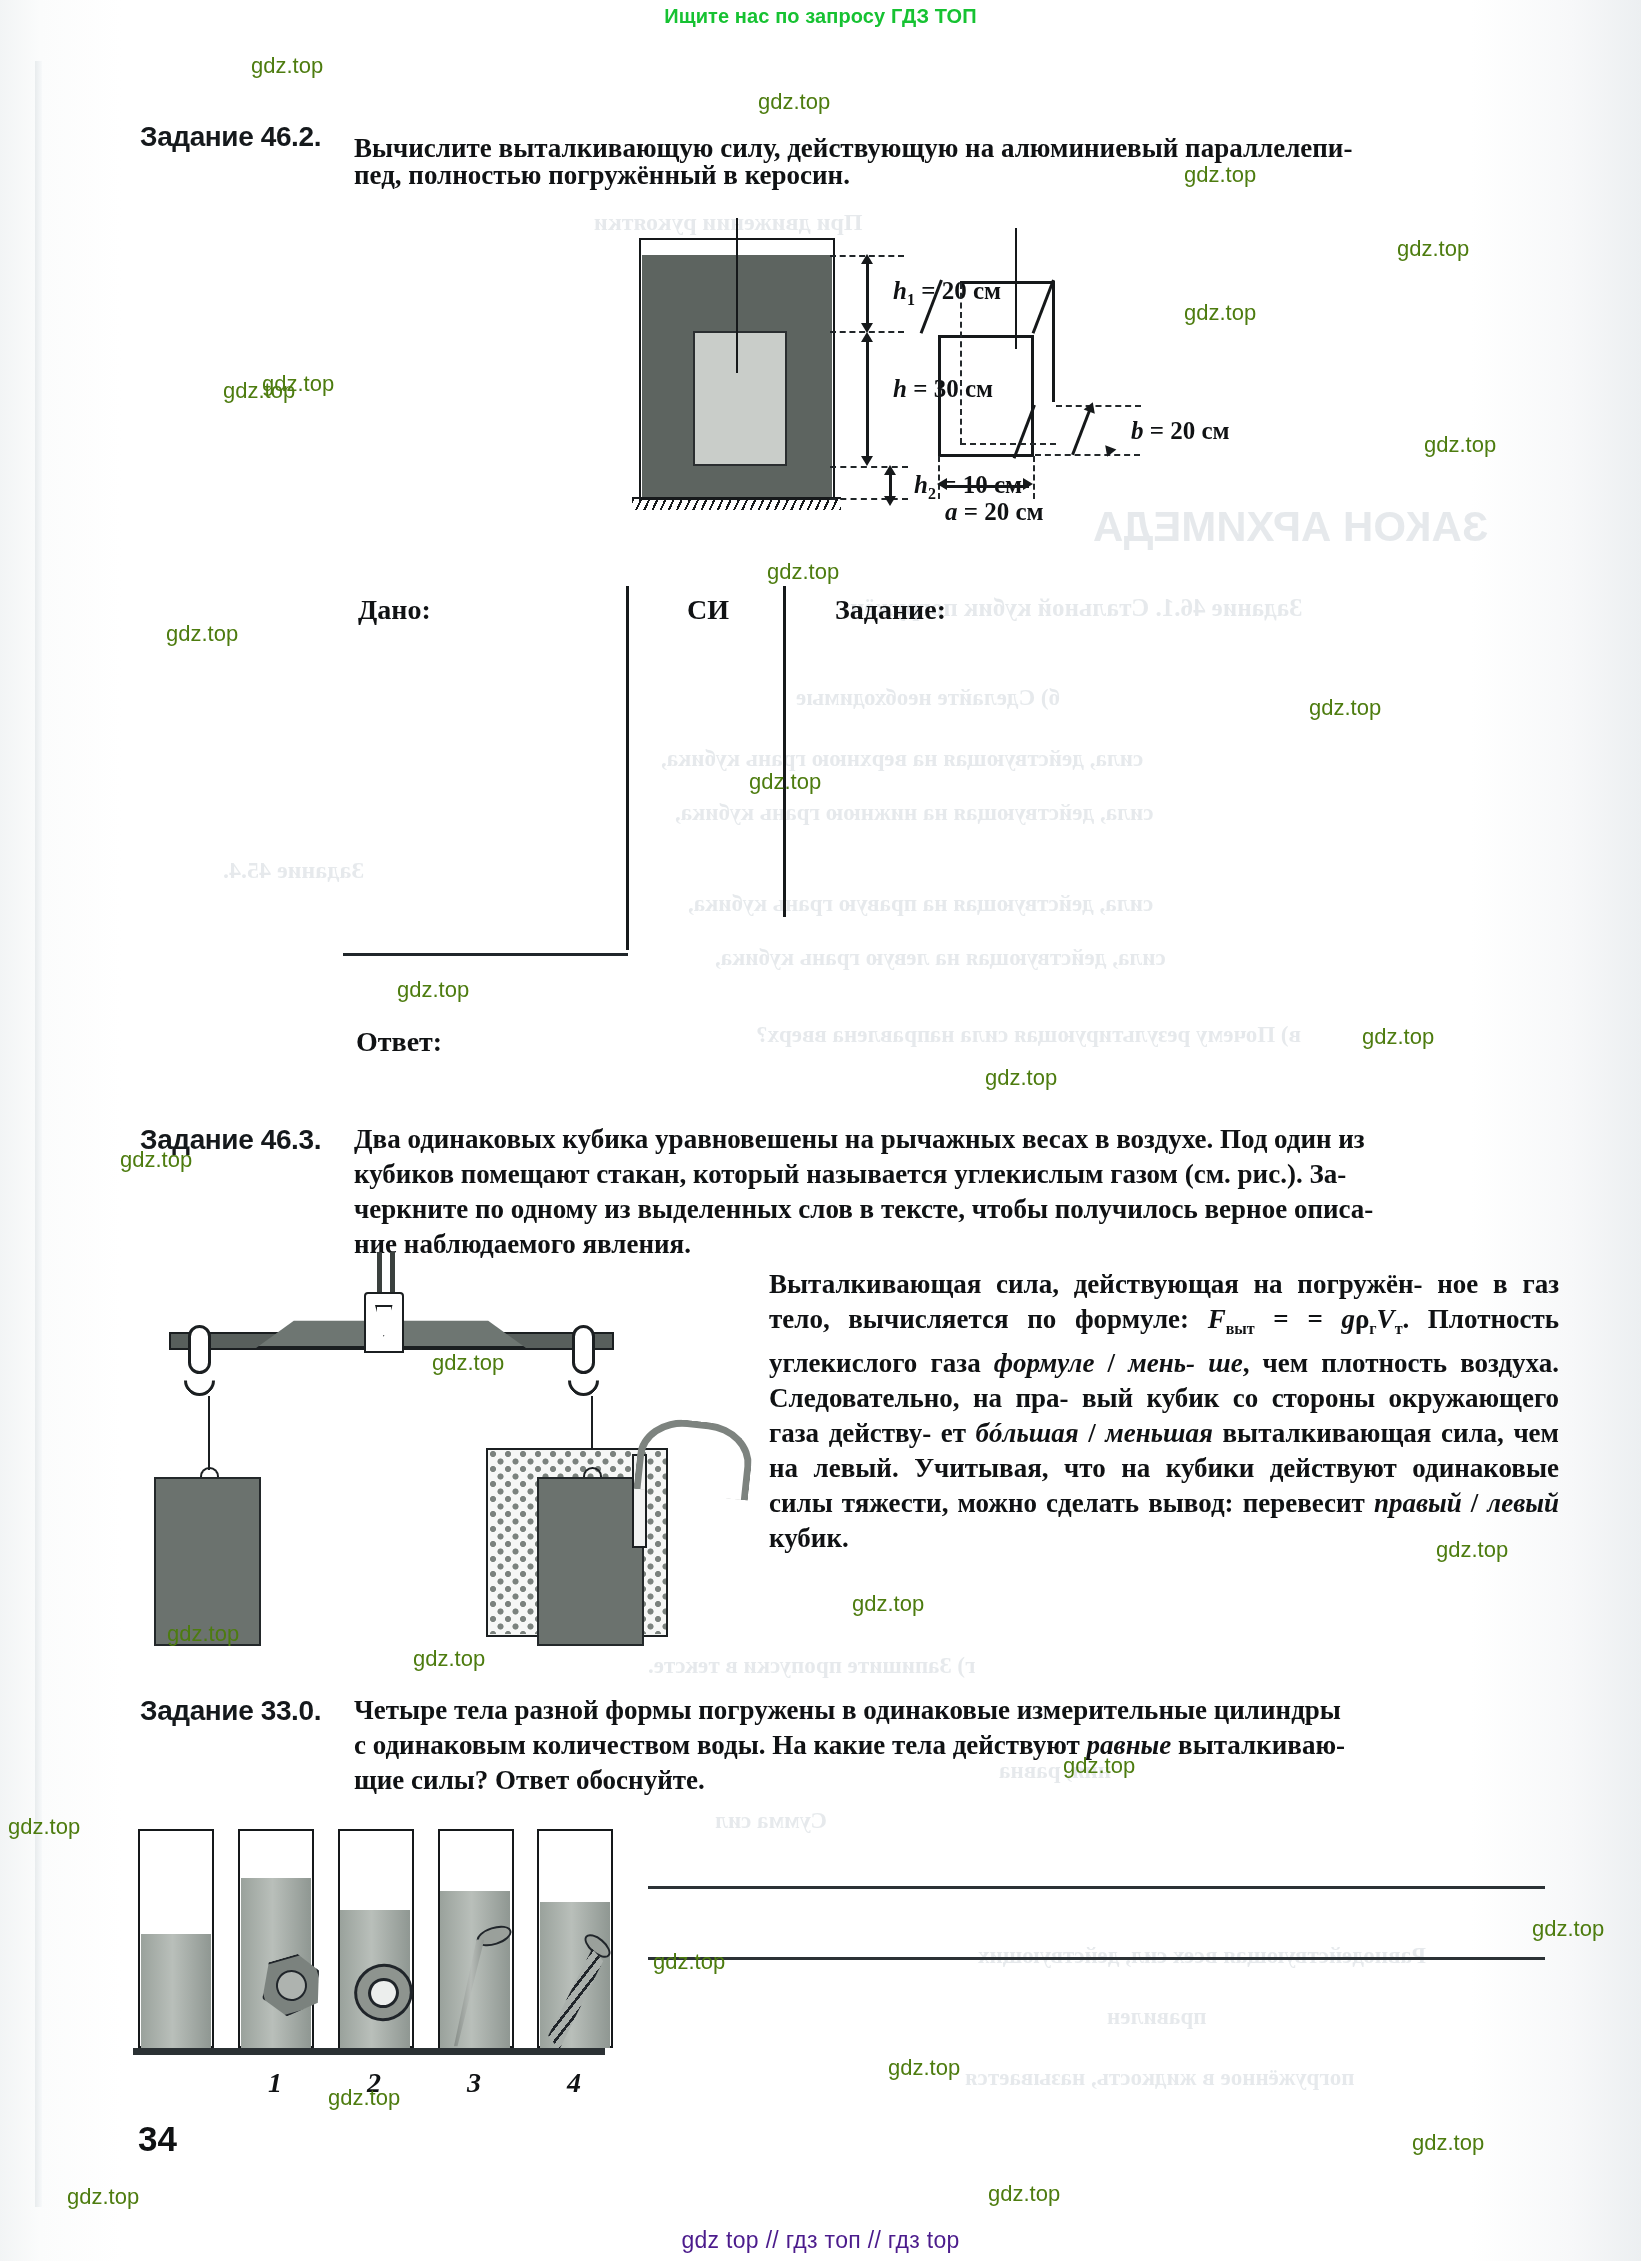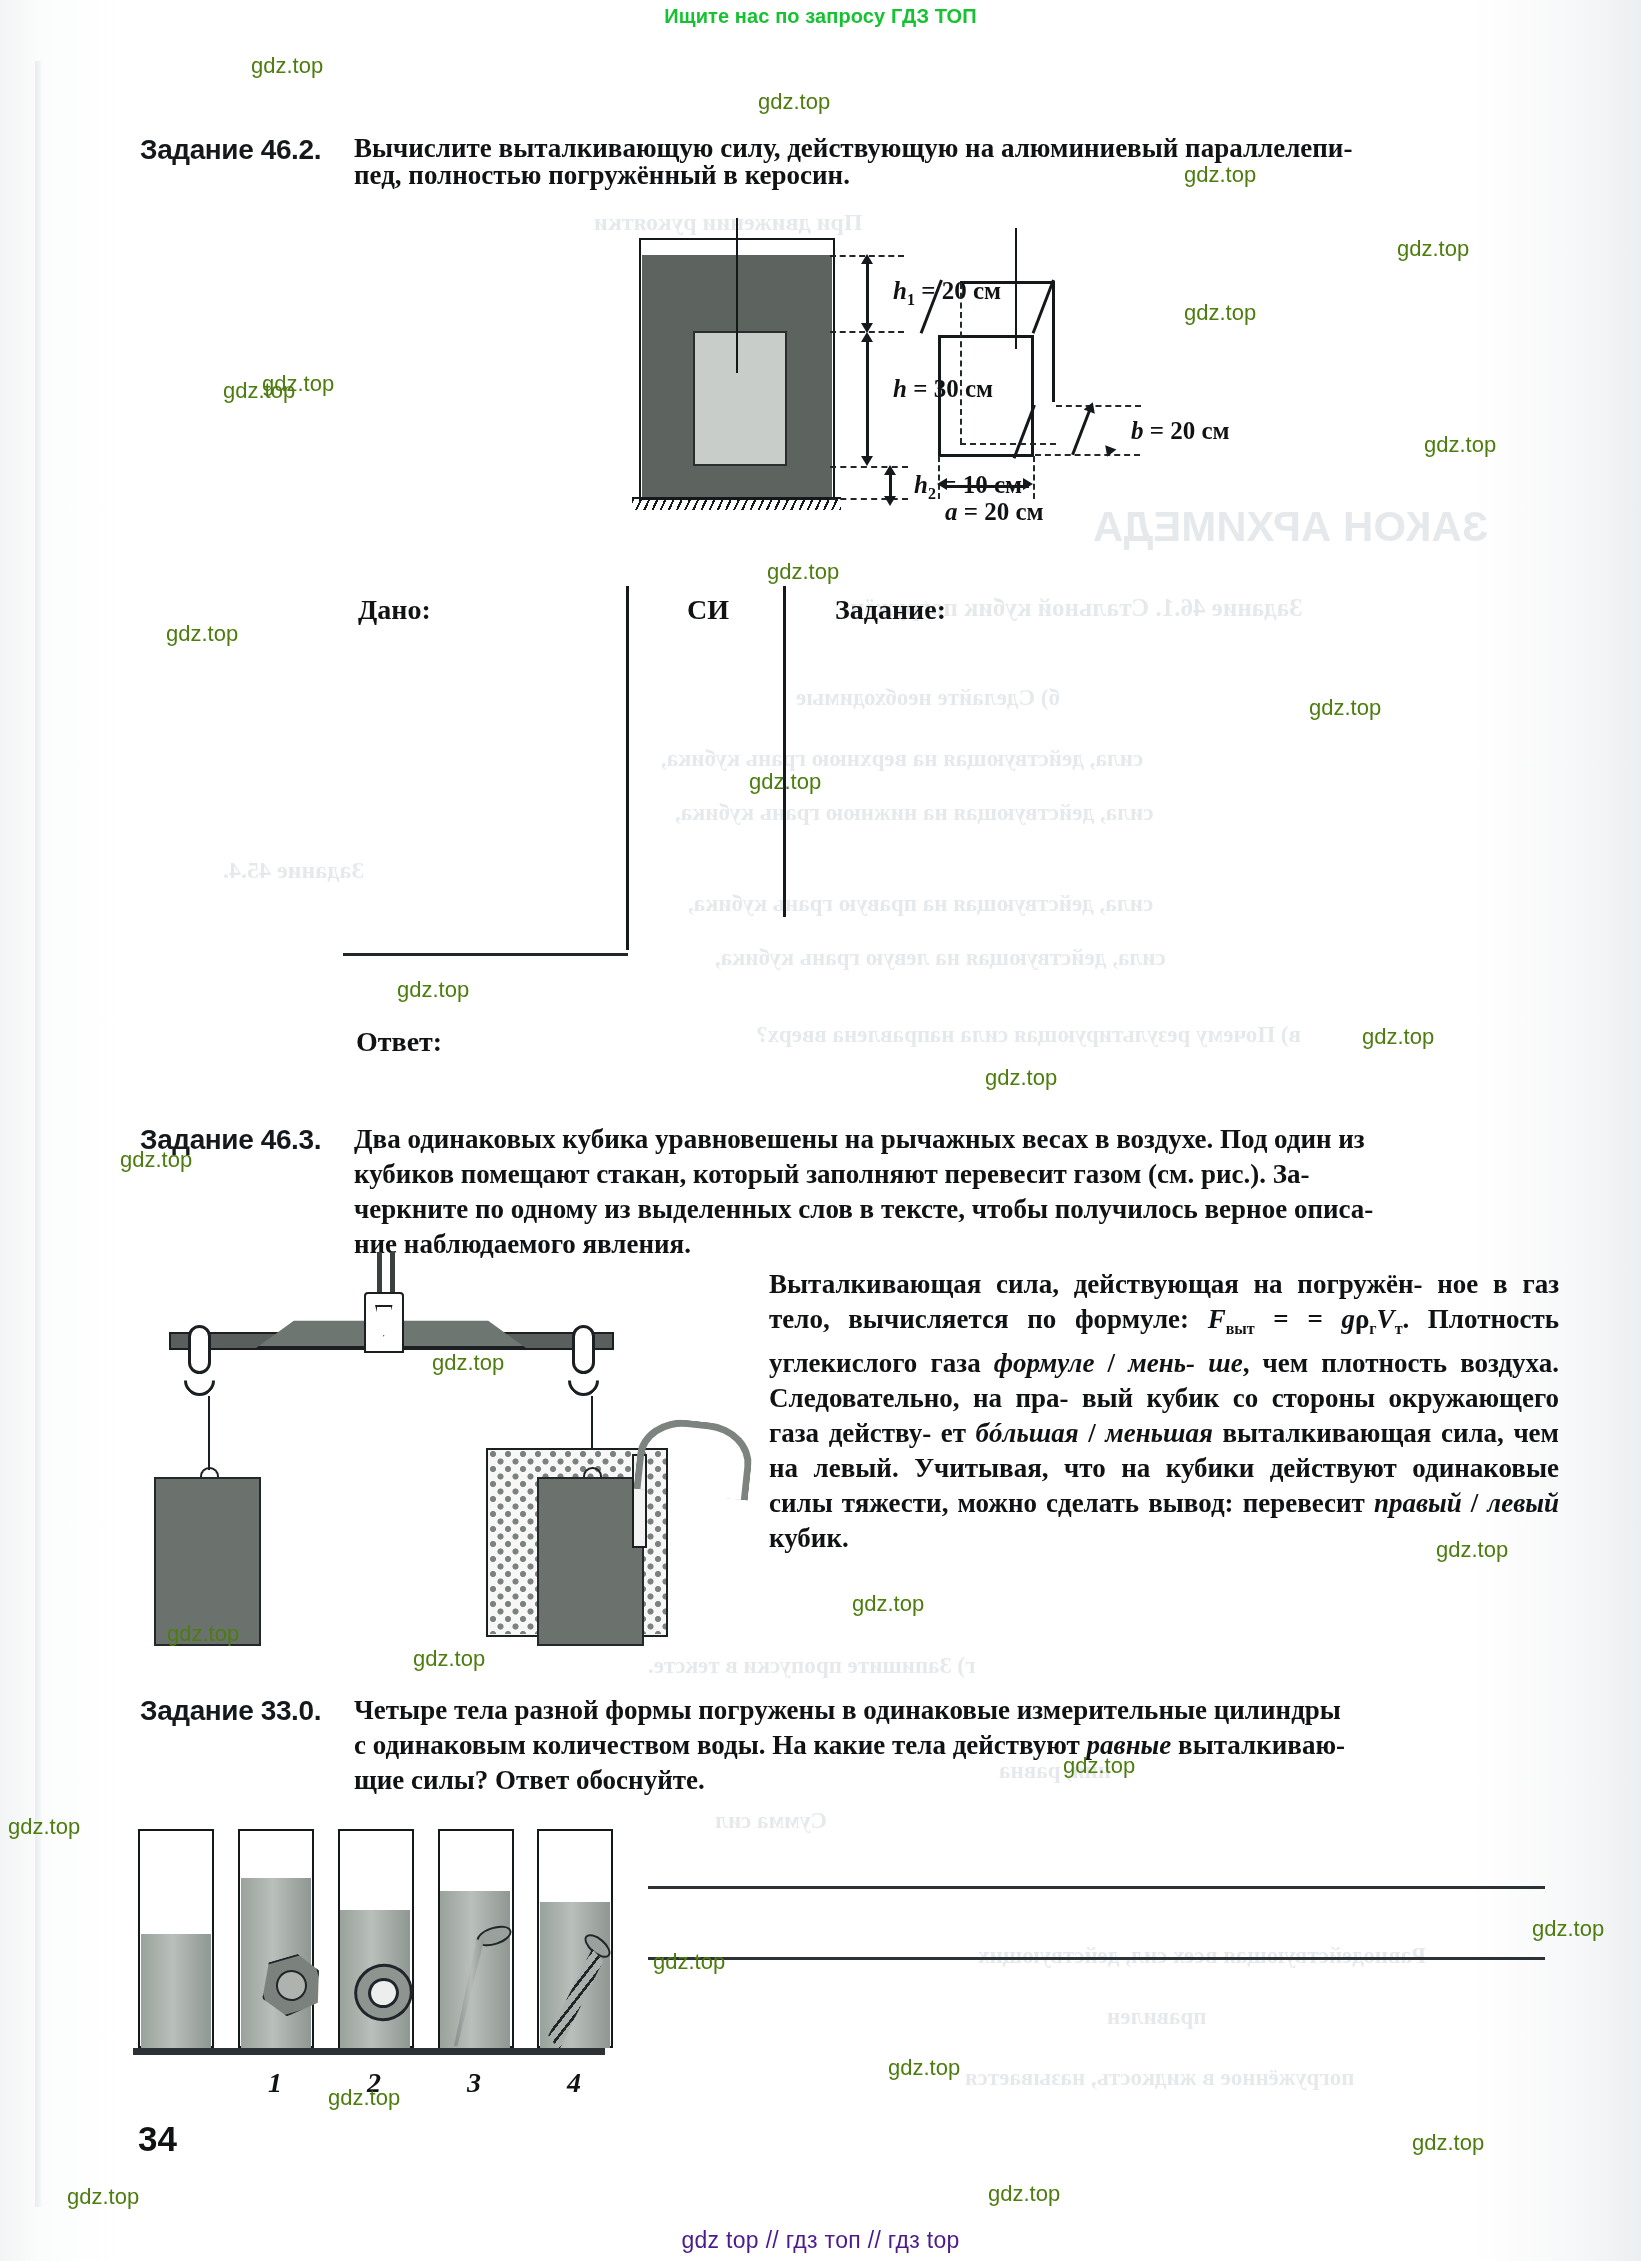--- a/index.html
+++ b/index.html
@@ -152,21 +152,21 @@
 <div class="ghost serif" style="left:648px;top:1653px;font-size:23px;">г) Запишите пропуски в тексте.</div>
 <div class="ghost serif" style="left:715px;top:1808px;font-size:23px;">Сумма сил</div>
 <div class="ghost serif" style="left:978px;top:1943px;font-size:23px;">Равнодействующая всех сил, действующих</div>
 <div class="ghost serif" style="left:1107px;top:2004px;font-size:23px;">правилен</div>
 <div class="ghost serif" style="left:965px;top:2065px;font-size:23px;">погружённое в жидкость, называется</div>
 <div class="ghost serif" style="left:999px;top:1758px;font-size:23px;">ния, равна</div>
 
 <div class="hdr">Ищите нас по запросу ГДЗ ТОП</div>
 <div class="ftr">gdz top  //  гдз топ  //  гдз top</div>
 
-<div class="tasknum" style="left:140px;top:134px;">Задание 46.2.</div>
+<div class="tasknum" style="left:140px;top:121px;">Задание 46.2.</div>
 <div class="tasktext" style="left:354px;top:131px;width:1201px;">Вычислите выталкивающую силу, действующую на алюминиевый параллелепи-</div>
 <div class="tasktext" style="left:354px;top:158px;width:1201px;text-align:left;">пед, полностью погружённый в керосин.</div>
 
 <div id="fig462">
 
   <div class="vessel-out"></div>
   <div class="vessel-liq"></div>
   <div class="vessel-body"></div>
   <div class="hatch"></div>
 
@@ -241,21 +241,21 @@
 <div class="lbl" style="left:835px;top:594px;">Задание:</div>
 
 <div class="vline" style="left:626px;top:586px;height:364px;"></div>
 <div class="vline" style="left:783px;top:586px;height:331px;"></div>
 <div class="hline" style="left:343px;top:953px;width:285px;"></div>
 
 <div class="lbl" style="left:356px;top:1026px;">Ответ:</div>
 
 <div class="tasknum" style="left:140px;top:1124px;">Задание 46.3.</div>
 <div class="tasktext" style="left:354px;top:1122px;width:1201px;">Два одинаковых кубика уравновешены на рычажных весах в воздухе. Под один из</div>
-<div class="tasktext" style="left:354px;top:1157px;width:1201px;">кубиков помещают стакан, который заполняют перевесит газом (см. рис.). За-</div>
+<div class="tasktext" style="left:354px;top:1157px;width:1201px;">кубиков помещают стакан, который называется углекислым газом (см. рис.). За-</div>
 <div class="tasktext" style="left:354px;top:1192px;width:1201px;">черкните по одному из выделенных слов в тексте, чтобы получилось верное описа-</div>
 <div class="tasktext" style="left:354px;top:1227px;width:1201px;text-align:left;">ние наблюдаемого явления.</div>
 
 <div id="fig463">
   <div class="beam"></div>
   <div class="beam-mid"></div>
   <div class="stem" style="left:242px;top:0px;height:47px;"></div>
   <div class="stem" style="left:255px;top:0px;height:47px;"></div>
   <div class="pivot"></div>
   <div class="pivot-in"></div>

